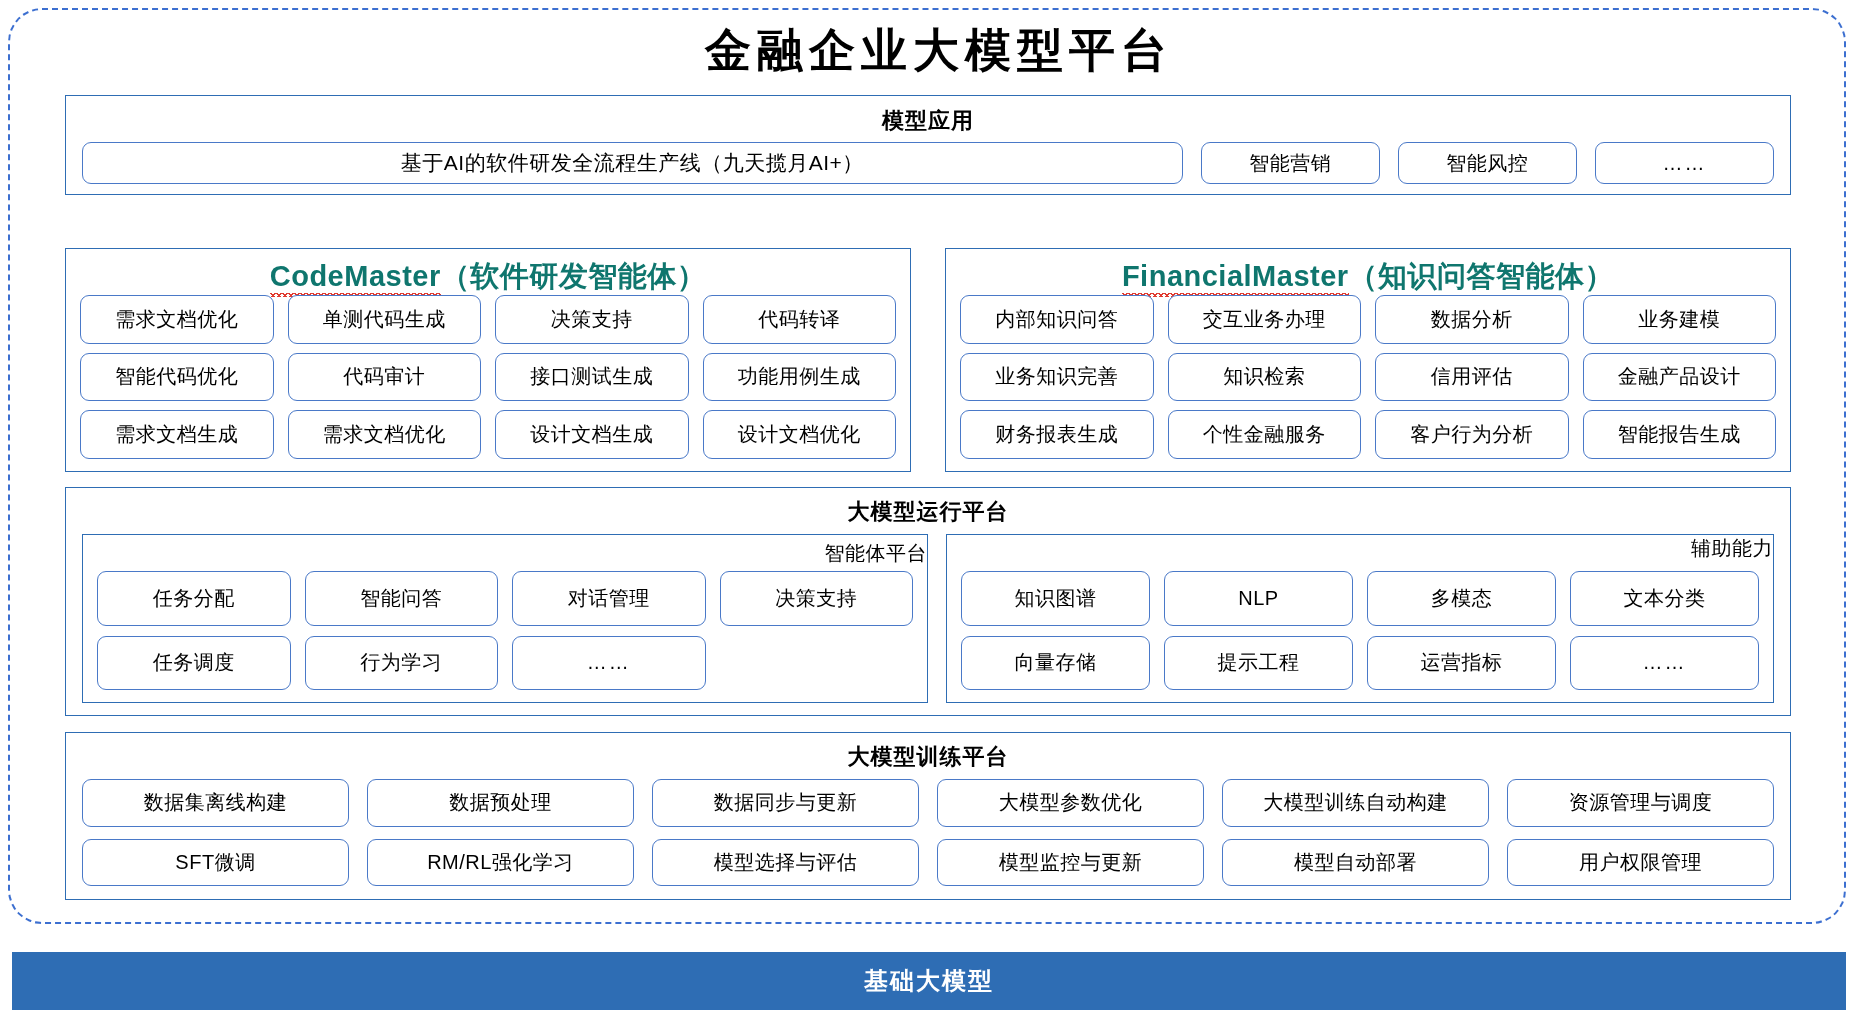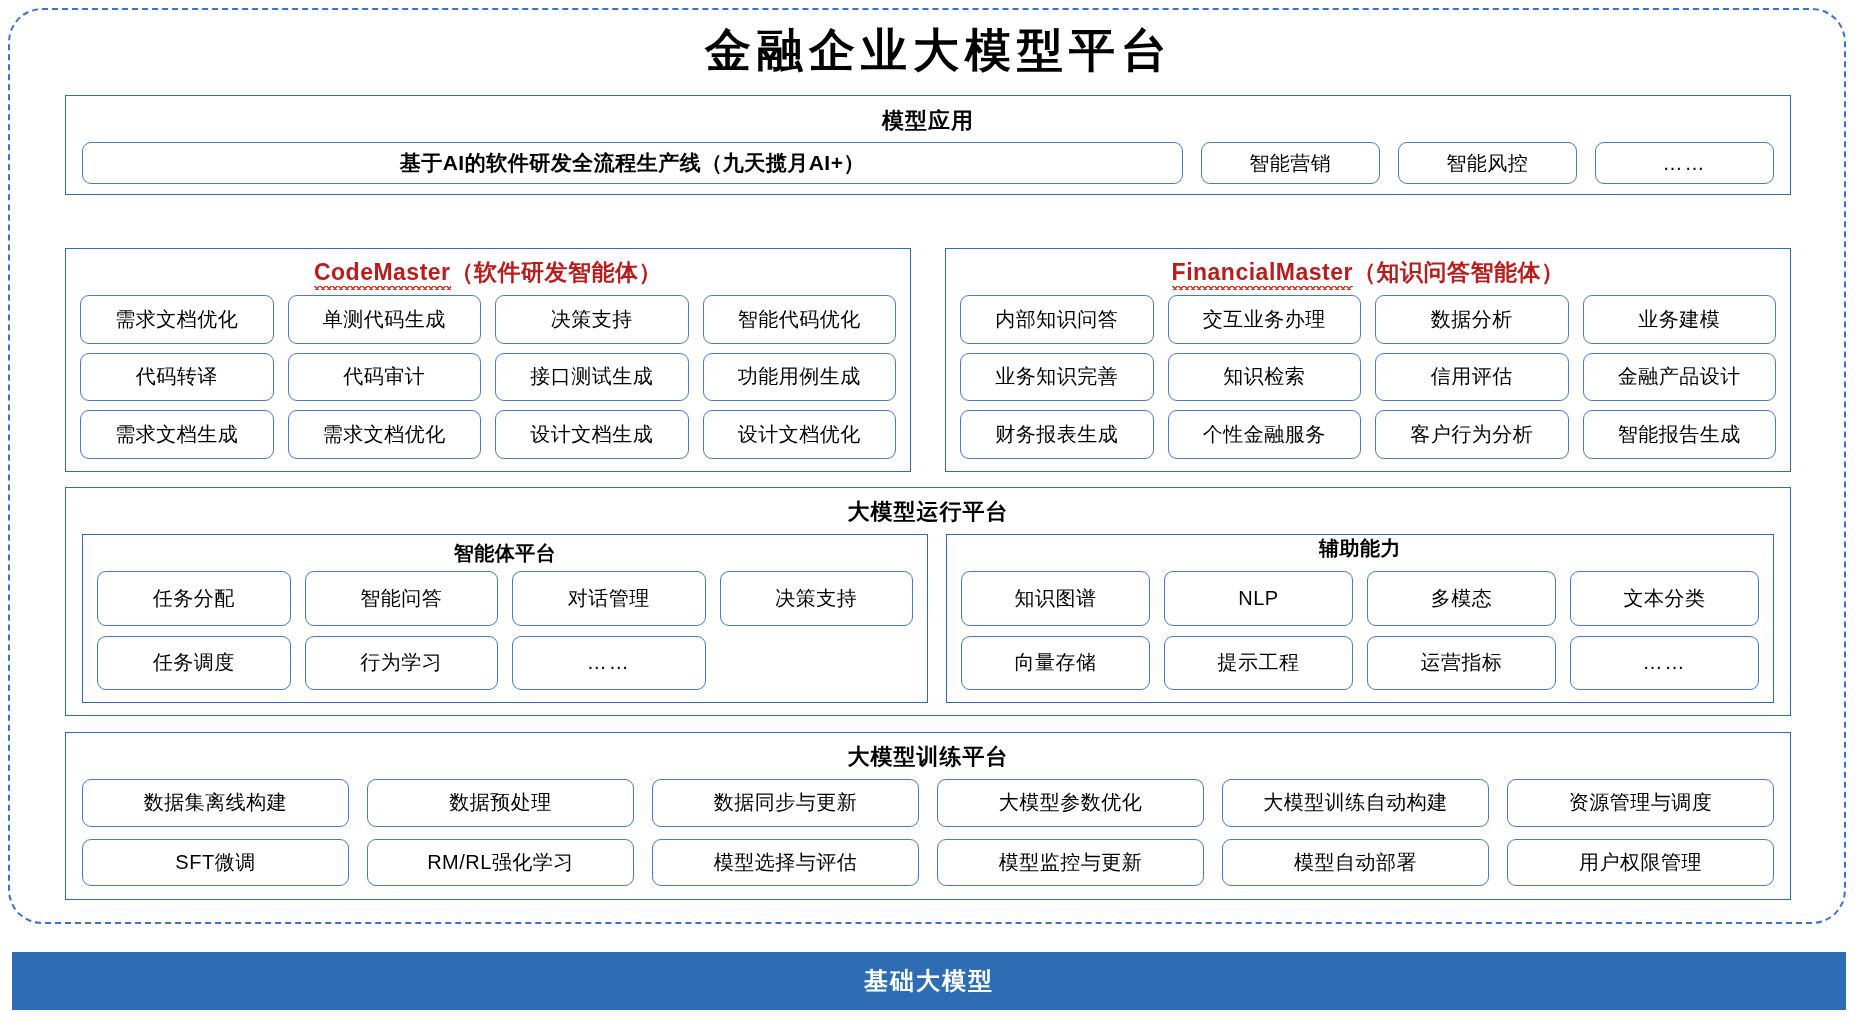--- a/index.html
+++ b/index.html
@@ -51,33 +51,33 @@
     background: #ffffff;
   }
   .section-title {
     text-align: center;
     font-size: 22px;
     font-weight: 700;
     color: #000000;
     letter-spacing: 1px;
   }
   .sub-title {
-    text-align: center;
+    text-align: right;
     font-size: 20px;
-    font-weight: 700;
+    font-weight: 400;
     color: #000000;
     letter-spacing: 0.5px;
   }
 
   
   .agent-title {
     text-align: center;
-    font-size: 23px;
-    font-weight: 700;
-    color: #b91c1c;
+    font-size: 29px;
+    font-weight: 700;
+    color: #0f766e;
     letter-spacing: 0.5px;
     white-space: nowrap;
   }
   .squiggle {
     position: relative;
     display: inline-block;
   }
   .squiggle::after {
     content: "";
     position: absolute;
@@ -101,21 +101,21 @@
     align-items: center;
     justify-content: center;
     font-size: 20px;
     color: #000000;
     background: #ffffff;
     text-align: center;
     letter-spacing: 0.5px;
     white-space: nowrap;
   }
   .chip.bold {
-    font-weight: 700;
+    font-weight: 400;
     font-size: 21px;
   }
   .chip.dots {
     font-size: 20px;
     letter-spacing: 2px;
   }
 
   
   .chip-grid {
     display: grid;
@@ -159,22 +159,22 @@
 <div class="section" style="left:65px; top:248px; width:846px; height:224px;">
   <div class="agent-title" style="margin-top:8px;">
     <span class="squiggle">CodeMaster</span><span>（软件研发智能体）</span>
   </div>
   <div class="chip-grid" style="position:absolute; left:14px; top:46px; right:14px; bottom:12px;
               grid-template-columns: repeat(4, 1fr); grid-template-rows: repeat(3, 1fr);
               column-gap:14px; row-gap:9px;">
     <div class="chip">需求文档优化</div>
     <div class="chip">单测代码生成</div>
     <div class="chip">决策支持</div>
+    <div class="chip">代码转译</div>
     <div class="chip">智能代码优化</div>
-    <div class="chip">代码转译</div>
     <div class="chip">代码审计</div>
     <div class="chip">接口测试生成</div>
     <div class="chip">功能用例生成</div>
     <div class="chip">需求文档生成</div>
     <div class="chip">需求文档优化</div>
     <div class="chip">设计文档生成</div>
     <div class="chip">设计文档优化</div>
   </div>
 </div>
 

